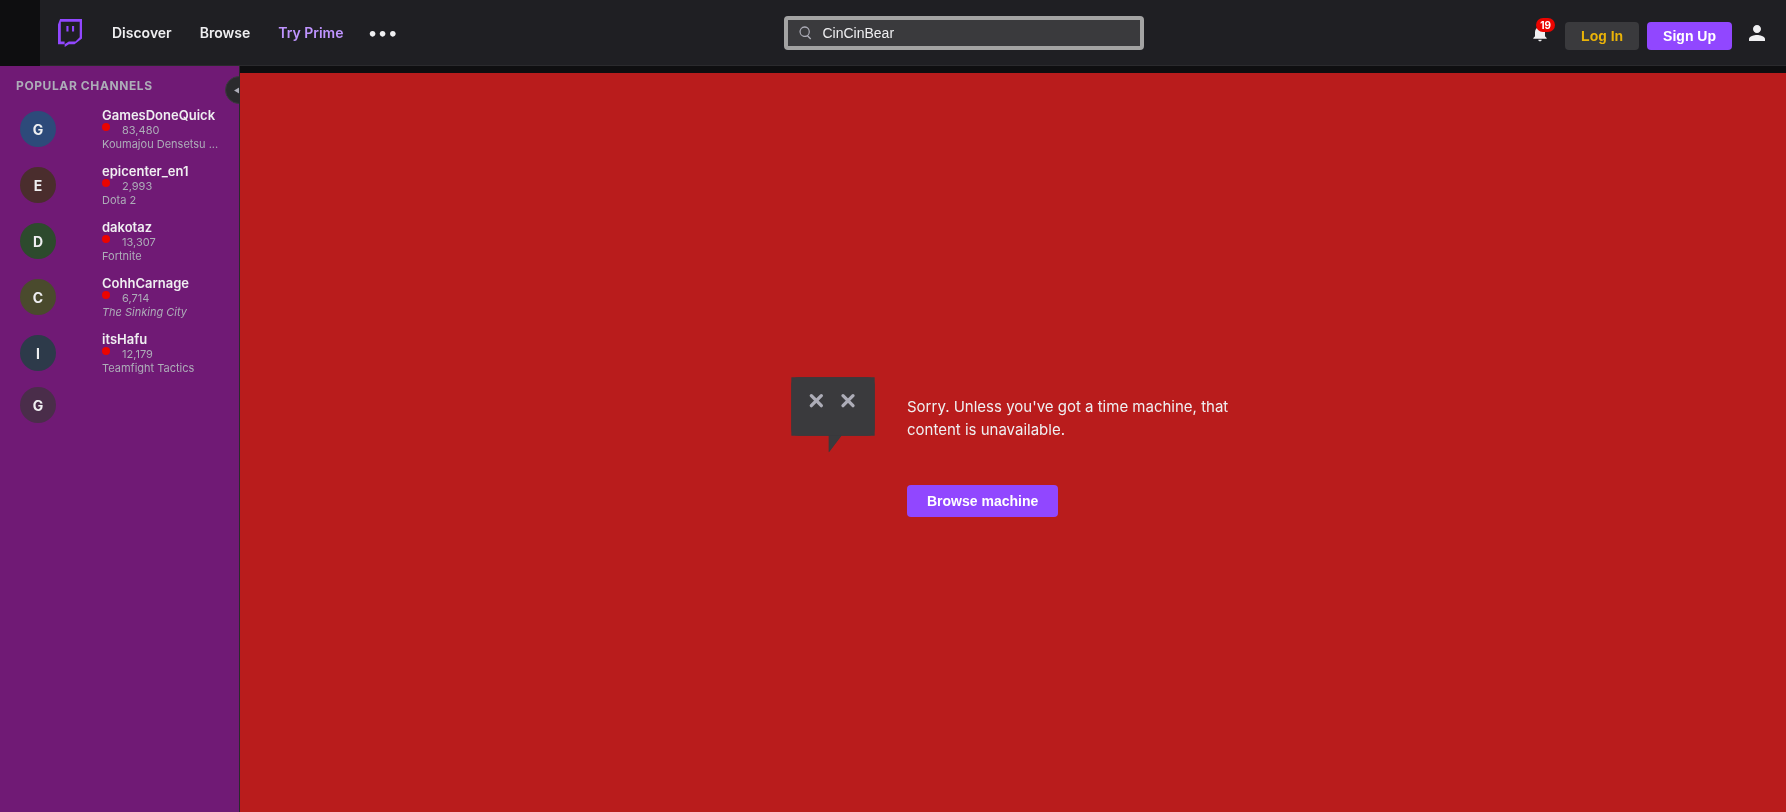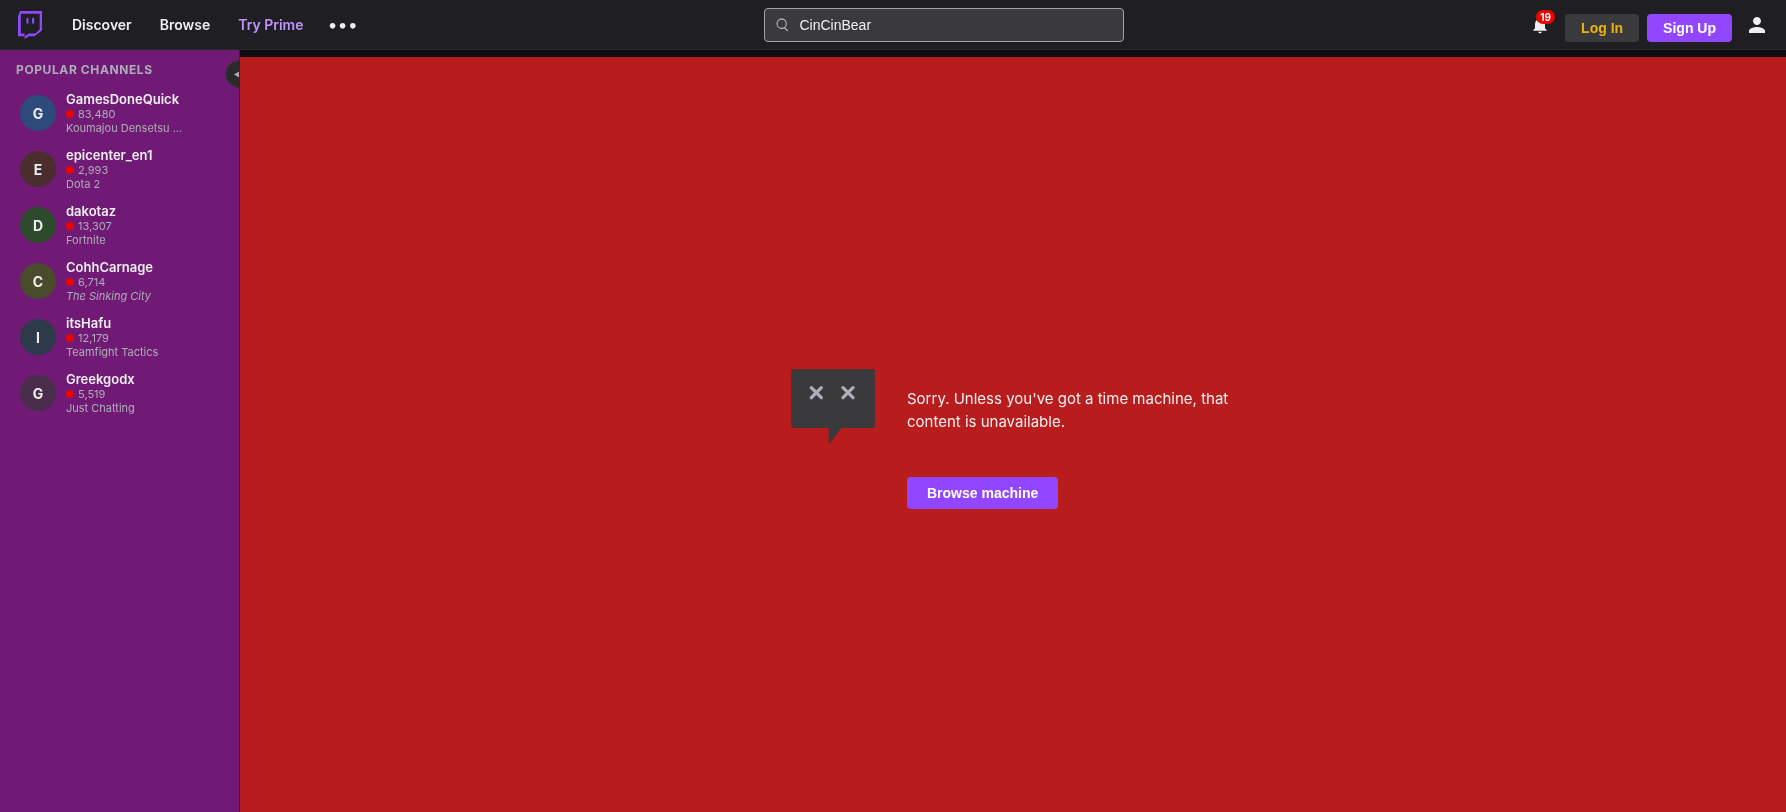--- a/index.html
+++ b/index.html
@@ -11,27 +11,28 @@
       width: 1786px;
       height: 812px;
       overflow: hidden;
       display: flex;
       flex-direction: column;
     }
 
     
     .topnav {
       background: #1f1f23;
-      height: 50px;
+      height: 66px;
       display: flex;
       align-items: center;
       padding: 0 12px;
       gap: 4px;
       border-bottom: 1px solid #2a2a2d;
       flex-shrink: 0;
+      margin-left: 40px;
     }
     .topnav-logo {
       width: 36px;
       height: 36px;
       display: flex;
       align-items: center;
       justify-content: center;
       margin-right: 8px;
       cursor: pointer;
     }
@@ -71,21 +72,21 @@
     }
     .topnav-search {
       display: flex;
       align-items: center;
       background: #3a3a3d;
       border-radius: 4px;
       width: 360px;
       height: 34px;
       padding: 0 10px;
       gap: 8px;
-      border: 1px solid #a3a3a3;
+      border: 4px solid #a3a3a3;
     }
     .topnav-search input {
       background: transparent;
       border: none;
       outline: none;
       color: #efeff1;
       font-size: 14px;
       width: 100%;
     }
     .topnav-search input::placeholder { color: #adadb8; }
@@ -219,33 +220,32 @@
       color: #efeff1;
       overflow: hidden;
     }
     .channel-avatar.gdq { background: #2d4a7a; }
     .channel-avatar.epic { background: #4a2d2d; }
     .channel-avatar.dak { background: #2d4a2d; }
     .channel-avatar.cohh { background: #4a4a2d; }
     .channel-avatar.its { background: #2d3a4a; }
     .channel-avatar.greek { background: #4a2d4a; }
 
-    .channel-info { flex: 1; min-width: 0; }
+    .channel-info { flex: 1; min-width: 0; margin-left: 36px; }
     .channel-name {
       font-size: 13px;
       font-weight: 600;
       color: #efeff1;
       white-space: nowrap;
       overflow: hidden;
       text-overflow: ellipsis;
     }
     .channel-meta {
       display: flex;
-      align-items: center;
-      gap: 4px;
+      gap: 12px;
       font-size: 11px;
       color: #adadb8;
     }
     .live-dot {
       width: 8px;
       height: 8px;
       background: #eb0400;
       border-radius: 50%;
       flex-shrink: 0;
     }
@@ -394,28 +394,20 @@
         <div class="channel-name">itsHafu</div>
         <div class="channel-meta">
           <span class="live-dot"></span>
           <span class="viewer-count">12,179</span>
         </div>
         <div style="font-size:11px;color:#adadb8;white-space:nowrap;overflow:hidden;text-overflow:ellipsis;">Teamfight Tactics</div>
       </div>
     </div>
         <div class="channel-item">
       <div class="channel-avatar greek">G</div>
-      <div class="channel-info">
-        <div class="channel-name">Greekgodx</div>
-        <div class="channel-meta">
-          <span class="live-dot"></span>
-          <span class="viewer-count">5,519</span>
-        </div>
-        <div style="font-size:11px;color:#adadb8;white-space:nowrap;overflow:hidden;text-overflow:ellipsis;">Just Chatting</div>
-      </div>
     </div>
       </div>
   </aside>
 
   <main class="content">
     <div class="error-panel">
       <div class="error-icon-wrap">
 
         <svg class="error-bubble" viewBox="0 0 120 120" xmlns="http://www.w3.org/2000/svg">
 

